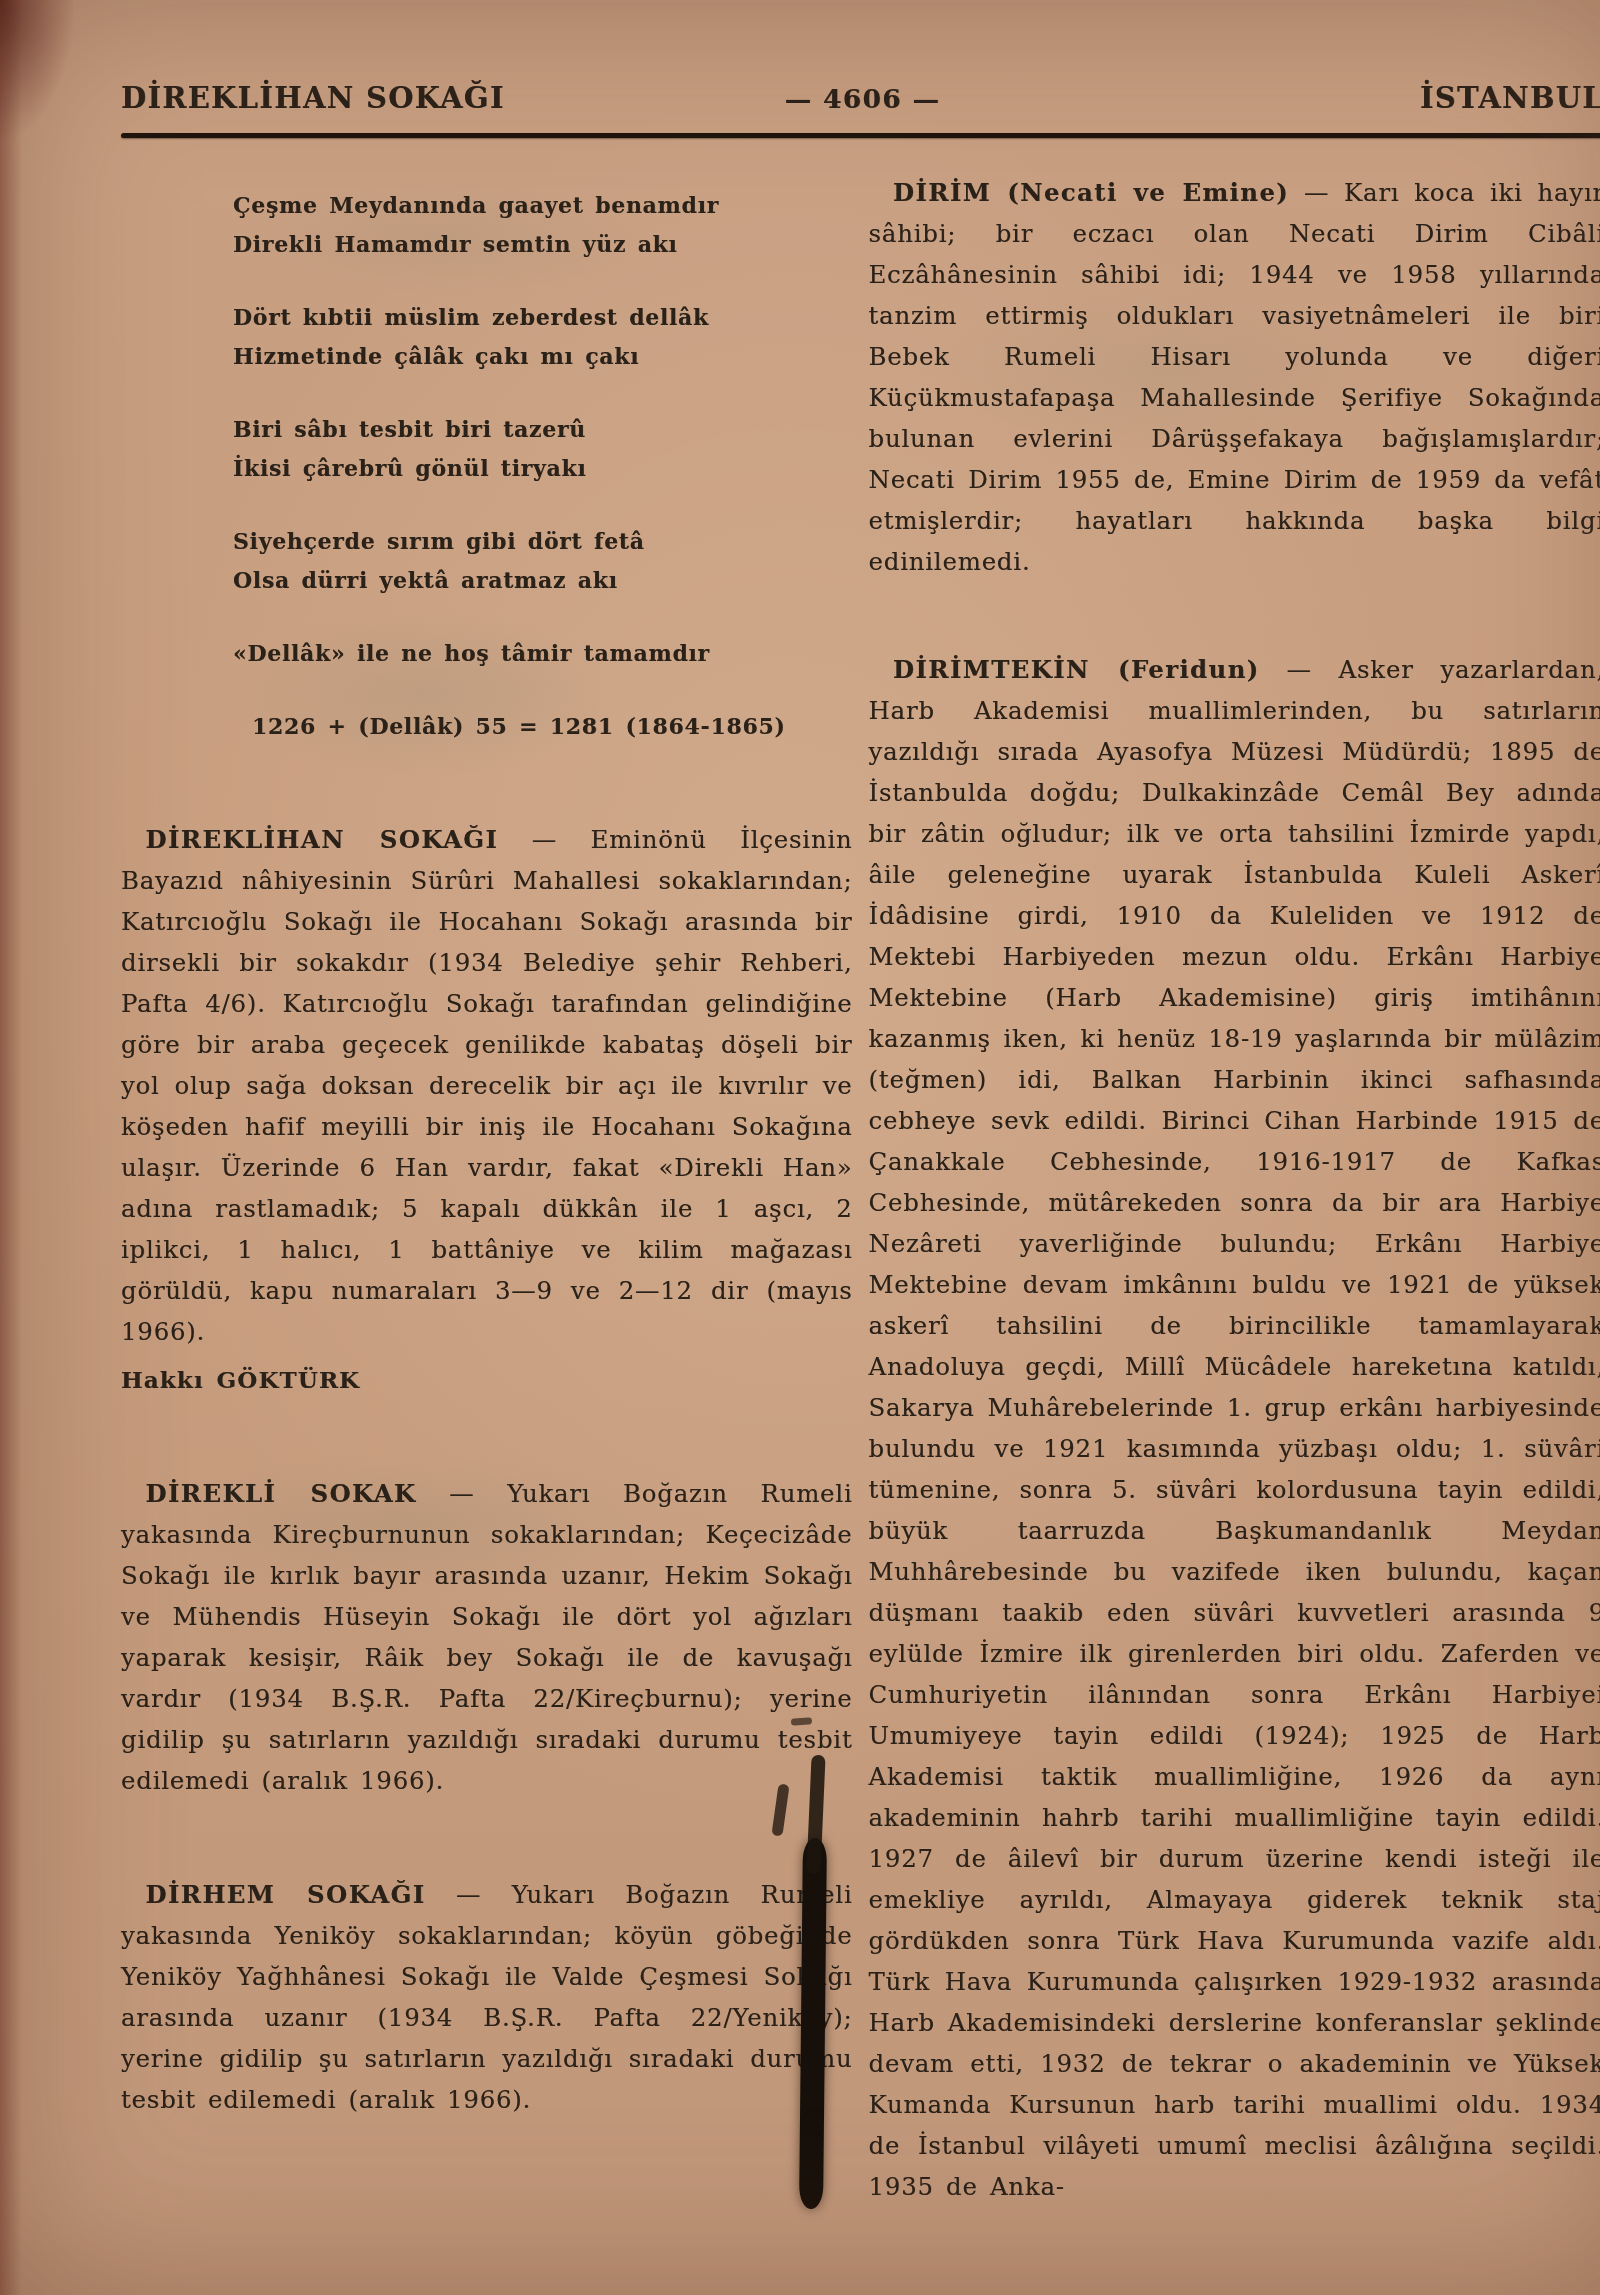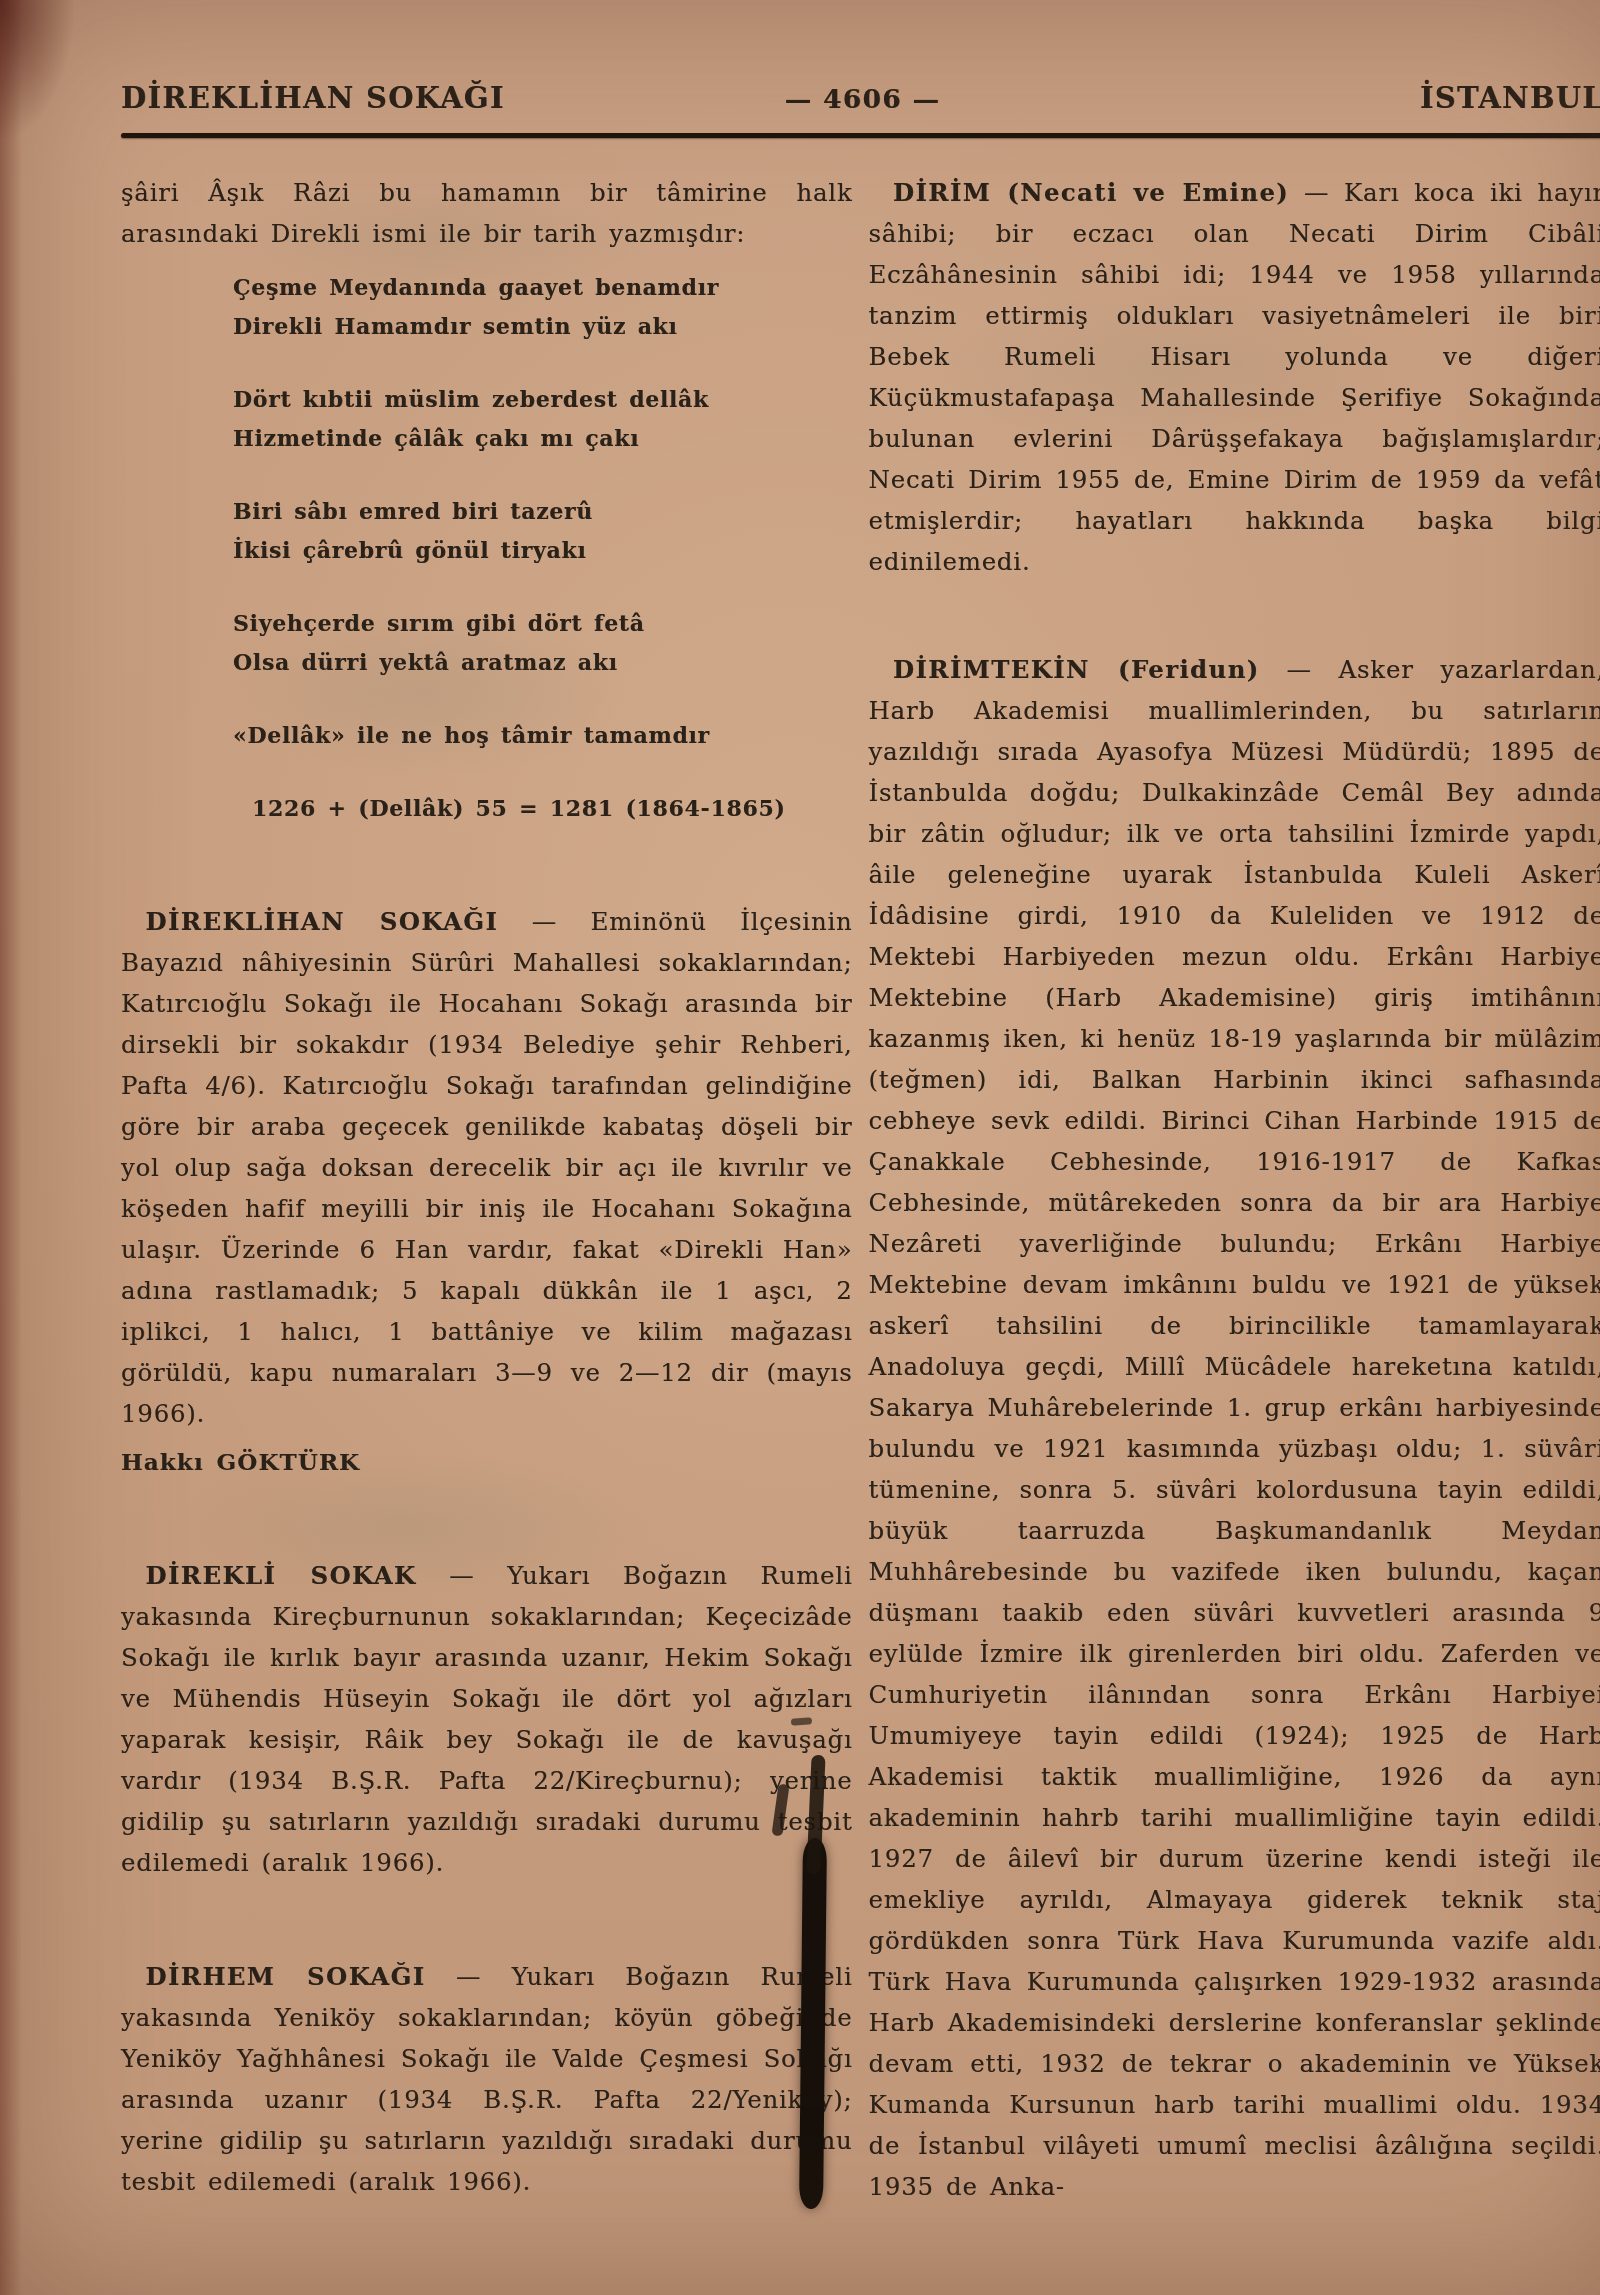--- a/index.html
+++ b/index.html
@@ -143,33 +143,32 @@
   <header>
     <div class="h-left">DİREKLİHAN SOKAĞI</div>
     <div class="h-center">— 4606 —</div>
     <div class="h-right">İSTANBUL</div>
   </header>
   <div class="rule"></div>
 
   <main class="columns">
 
     <section class="col col-left body-text">
-      <p class="cont">şâiri Âşık Râzi bu hamamın bir tâmirine halk arasındaki Direkli ismi ile bir tarih yazmışdır:</p>
 
       <div class="verse">
         <div class="couplet">
           <div>Çeşme Meydanında gaayet benamdır</div>
           <div>Direkli Hamamdır semtin yüz akı</div>
         </div>
         <div class="couplet">
           <div>Dört kıbtii müslim zeberdest dellâk</div>
           <div>Hizmetinde çâlâk çakı mı çakı</div>
         </div>
         <div class="couplet">
-          <div>Biri sâbı emred biri tazerû</div>
+          <div>Biri sâbı tesbit biri tazerû</div>
           <div>İkisi çârebrû gönül tiryakı</div>
         </div>
         <div class="couplet">
           <div>Siyehçerde sırım gibi dört fetâ</div>
           <div>Olsa dürri yektâ aratmaz akı</div>
         </div>
         <div class="couplet">
           <div>«Dellâk» ile ne hoş tâmir tamamdır</div>
         </div>
         <div class="chrono">1226 + (Dellâk) 55 = 1281 (1864-1865)</div>

